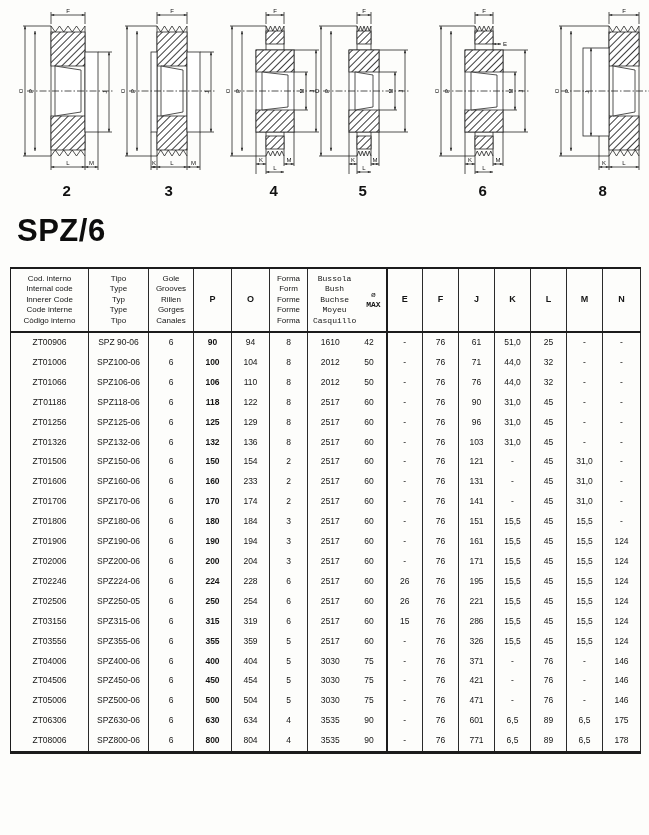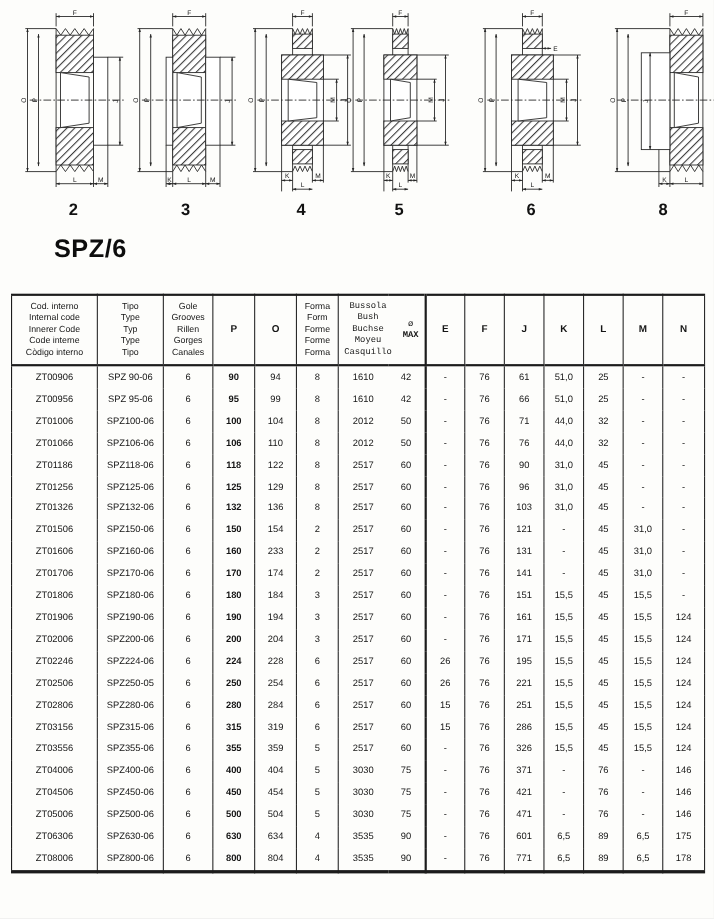--- a/index.html
+++ b/index.html
@@ -13,21 +13,21 @@
   .diagrams{position:absolute;top:4px;left:0;width:649px;height:206px;}
   .diagram{position:absolute;top:0;width:102px;text-align:center;}
   .diagram svg{display:block;width:102px;height:172px;}
   .diagram-number{
     margin-top:6px;font-size:15px;font-weight:bold;color:#111;
     letter-spacing:.5px;
   }
   
   .title{
     position:absolute;top:213px;left:17px;
-    font-size:23px;font-weight:900;letter-spacing:.5px;color:#0d0d0d;margin-left:32px;
+    font-size:31px;font-weight:900;letter-spacing:.5px;color:#0d0d0d;
   }
   
   .table-wrap{position:absolute;top:267px;left:10px;width:630px;}
   table{
     border-collapse:collapse;table-layout:fixed;width:630px;
     border:1px solid #1c1c1c;border-top:2.5px solid #1c1c1c;border-bottom:3px solid #1c1c1c;
   }
   th,td{
     border-right:1px solid #2a2a2a;
     text-align:center;vertical-align:middle;padding:0;overflow:hidden;white-space:nowrap;
@@ -480,37 +480,20 @@
             <td class="thick-right">42</td>
             <td>-</td>
             <td>76</td>
             <td>61</td>
             <td>51,0</td>
             <td>25</td>
             <td>-</td>
             <td>-</td>
           </tr>
           <tr>
-            <td>ZT00956</td>
-            <td>SPZ 95-06</td>
-            <td>6</td>
-            <td class="p-col">95</td>
-            <td>99</td>
-            <td>8</td>
-            <td class="no-right">1610</td>
-            <td class="thick-right">42</td>
-            <td>-</td>
-            <td>76</td>
-            <td>66</td>
-            <td>51,0</td>
-            <td>25</td>
-            <td>-</td>
-            <td>-</td>
-          </tr>
-          <tr>
             <td>ZT01006</td>
             <td>SPZ100-06</td>
             <td>6</td>
             <td class="p-col">100</td>
             <td>104</td>
             <td>8</td>
             <td class="no-right">2012</td>
             <td class="thick-right">50</td>
             <td>-</td>
             <td>76</td>
@@ -712,37 +695,20 @@
             <td>SPZ250-05</td>
             <td>6</td>
             <td class="p-col">250</td>
             <td>254</td>
             <td>6</td>
             <td class="no-right">2517</td>
             <td class="thick-right">60</td>
             <td>26</td>
             <td>76</td>
             <td>221</td>
-            <td>15,5</td>
-            <td>45</td>
-            <td>15,5</td>
-            <td>124</td>
-          </tr>
-          <tr>
-            <td>ZT02806</td>
-            <td>SPZ280-06</td>
-            <td>6</td>
-            <td class="p-col">280</td>
-            <td>284</td>
-            <td>6</td>
-            <td class="no-right">2517</td>
-            <td class="thick-right">60</td>
-            <td>15</td>
-            <td>76</td>
-            <td>251</td>
             <td>15,5</td>
             <td>45</td>
             <td>15,5</td>
             <td>124</td>
           </tr>
           <tr>
             <td>ZT03156</td>
             <td>SPZ315-06</td>
             <td>6</td>
             <td class="p-col">315</td>

